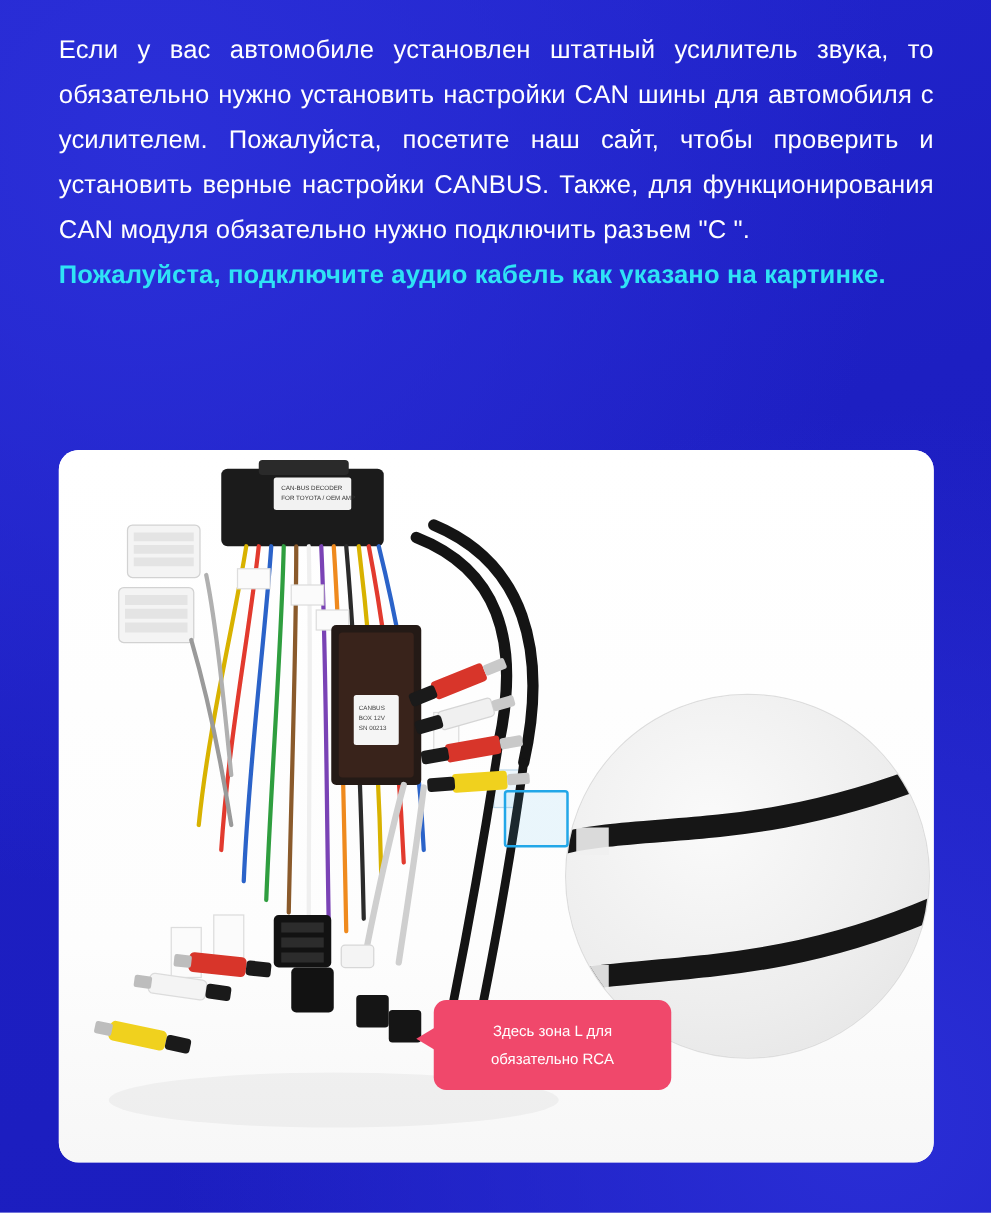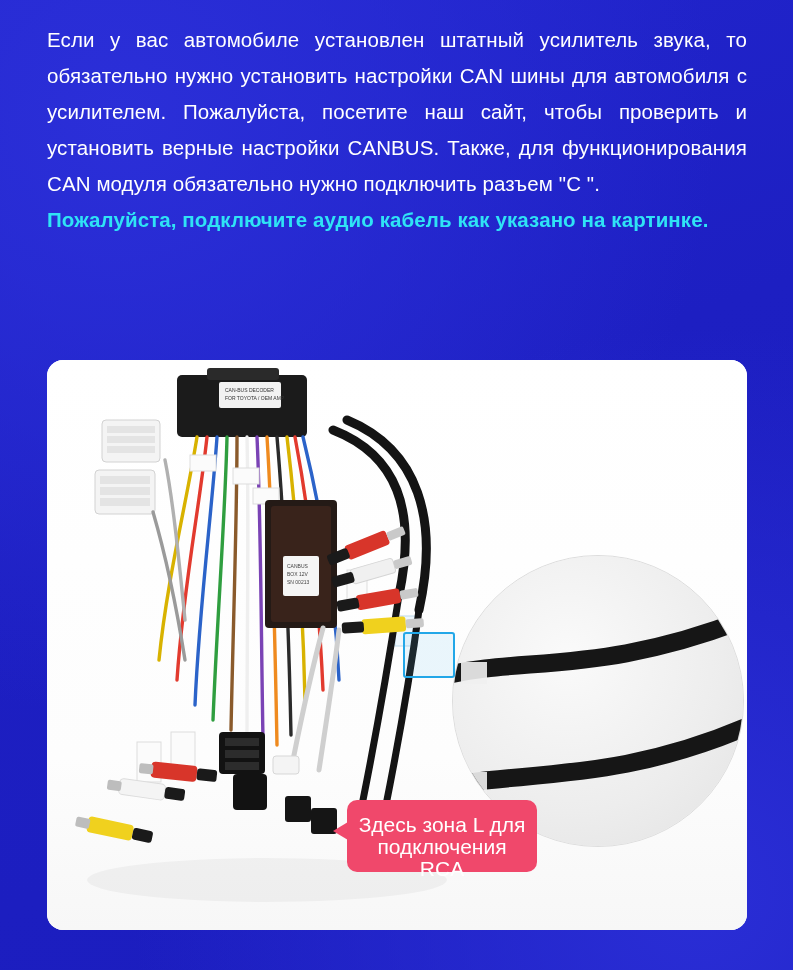--- a/index.html
+++ b/index.html
@@ -73,21 +73,21 @@
   }
   .callout {
     position: absolute;
     left: 300px;
     top: 440px;
     width: 190px;
     height: 72px;
     background: #f0486b;
     border-radius: 10px;
     color: #ffffff;
-    font-size: 21px;
+    font-size: 12px;
     line-height: 22px;
     text-align: center;
     padding: 14px 8px 0 8px;
     box-sizing: border-box;
   }
   .callout:after {
     content: "";
     position: absolute;
     left: -14px;
     top: 22px;
@@ -273,17 +273,17 @@
         <rect x="8" y="106" width="26" height="22" fill="#efefef" opacity="0.9"></rect>
         <rect x="8" y="216" width="26" height="22" fill="#efefef" opacity="0.9"></rect>
       </svg>
 
     </div>
 
     <div class="highlight-box"></div>
 
     <div class="callout">
       <div>Здесь зона L для</div>
-      <div>подключения RCA</div>
+      <div>обязательно RCA</div>
     </div>
   </div>
 
 </div>
 
 </body></html>

